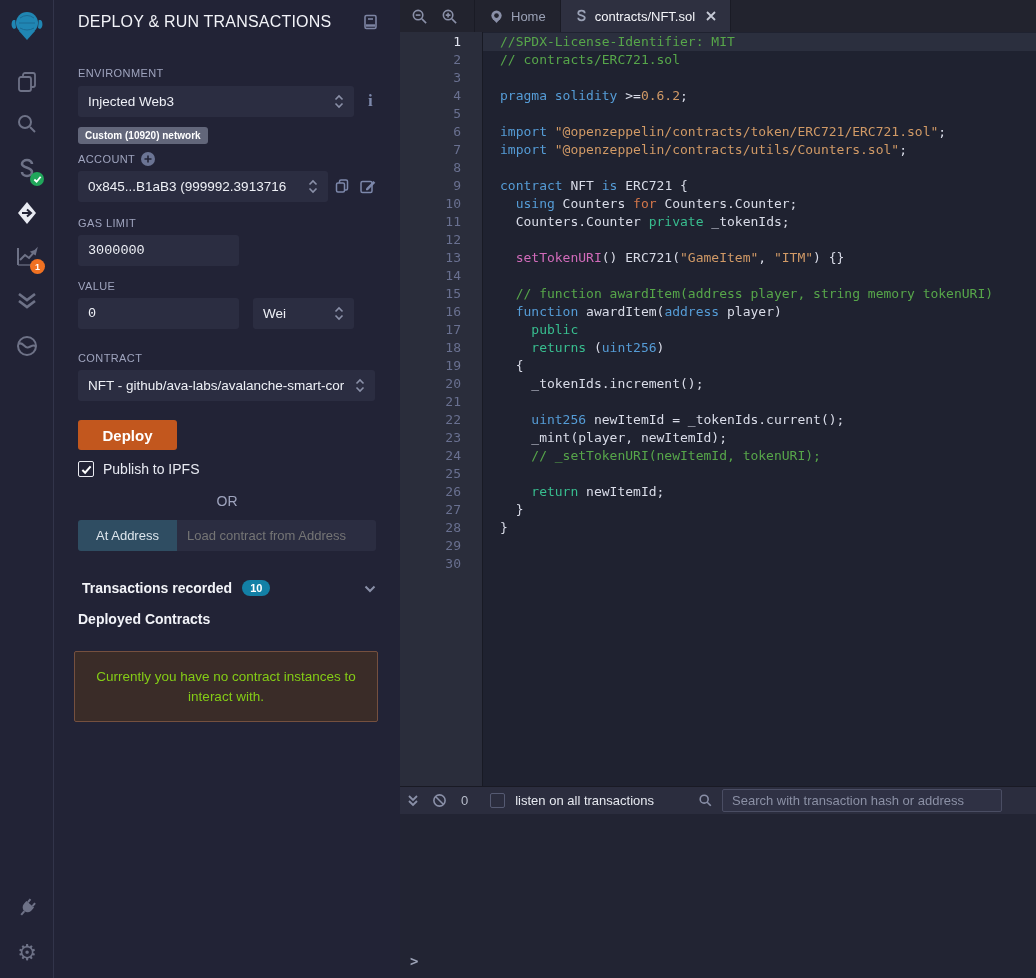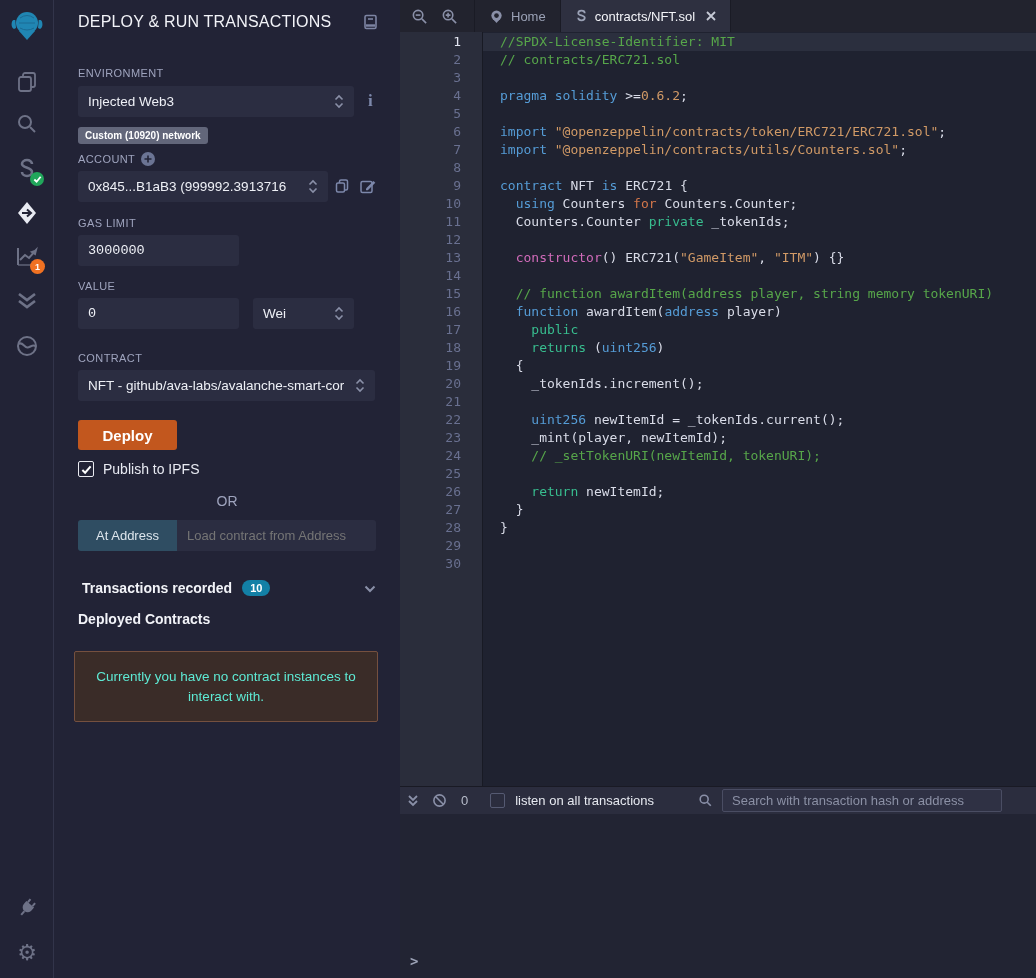--- a/index.html
+++ b/index.html
@@ -51,21 +51,21 @@
     color:#eef0f6; padding:0 10px; font-size:13px; font-family:"Liberation Sans", sans-serif; }
   .tx-row { position:absolute; left:27px; top:579px; width:294px; display:flex; align-items:center; }
   .tx-row .tx-label { color:#f2f3f8; font-size:14px; font-weight:bold; }
   .tx-badge { margin-left:10px; background:#1380a6; color:#fff; font-size:11px; font-weight:bold;
     border-radius:9px; padding:2px 8px; }
   .tx-chevron { margin-left:auto; color:#8a90a8; }
   .deployed-label { position:absolute; left:23px; top:611px; color:#f2f3f8; font-size:14px;
     font-weight:bold; }
   .alert { position:absolute; left:19px; top:651px; width:304px; background:#3a2c28;
     border:1px solid #75503f; border-radius:2px; padding:15px 16px; text-align:center;
-    color:#5eead4; font-size:13.5px; line-height:1.45; }
+    color:#84cc16; font-size:13.5px; line-height:1.45; }
 
   
   .main { position:absolute; left:400px; top:0; width:636px; height:978px; background:#1f2230; }
   .tabbar { position:absolute; left:0; top:0; width:636px; height:32px; background:#22232e;
     display:flex; align-items:stretch; }
   .zoom-btn { width:30px; display:flex; align-items:center; justify-content:center;
     color:#8a90a8; cursor:pointer; }
   .tab { display:flex; align-items:center; gap:7px; padding:0 14px; font-size:13px;
     color:#9aa1b5; cursor:pointer; border-right:1px solid #1a1b25; }
   .tab.first { margin-left:10px; border-left:1px solid #1a1b25; }
@@ -364,21 +364,21 @@
           <div class="code-line"></div>
           <div class="code-line"><span class="tok-k">pragma solidity</span><span class="tok-w"> &gt;=</span><span class="tok-n">0.6.2</span><span class="tok-w">;</span></div>
           <div class="code-line"></div>
           <div class="code-line"><span class="tok-k">import</span><span class="tok-w"> </span><span class="tok-s">"@openzeppelin/contracts/token/ERC721/ERC721.sol"</span><span class="tok-w">;</span></div>
           <div class="code-line"><span class="tok-k">import</span><span class="tok-w"> </span><span class="tok-s">"@openzeppelin/contracts/utils/Counters.sol"</span><span class="tok-w">;</span></div>
           <div class="code-line"></div>
           <div class="code-line"><span class="tok-k">contract</span><span class="tok-w"> NFT </span><span class="tok-k">is</span><span class="tok-w"> ERC721 {</span></div>
           <div class="code-line"><span class="tok-w">  </span><span class="tok-k">using</span><span class="tok-w"> Counters </span><span class="tok-o">for</span><span class="tok-w"> Counters.Counter;</span></div>
           <div class="code-line"><span class="tok-w">  Counters.Counter </span><span class="tok-t">private</span><span class="tok-w"> _tokenIds;</span></div>
           <div class="code-line"></div>
-          <div class="code-line"><span class="tok-w">  </span><span class="tok-p">constructor</span><span class="tok-w">() ERC721(</span><span class="tok-s">"GameItem"</span><span class="tok-w">, </span><span class="tok-s">"ITM"</span><span class="tok-w">) {}</span></div>
+          <div class="code-line"><span class="tok-w">  </span><span class="tok-p">setTokenURI</span><span class="tok-w">() ERC721(</span><span class="tok-s">"GameItem"</span><span class="tok-w">, </span><span class="tok-s">"ITM"</span><span class="tok-w">) {}</span></div>
           <div class="code-line"></div>
           <div class="code-line"><span class="tok-c">  // function awardItem(address player, string memory tokenURI)</span></div>
           <div class="code-line"><span class="tok-w">  </span><span class="tok-k">function</span><span class="tok-w"> awardItem(</span><span class="tok-k">address</span><span class="tok-w"> player)</span></div>
           <div class="code-line"><span class="tok-w">    </span><span class="tok-t">public</span></div>
           <div class="code-line"><span class="tok-w">    </span><span class="tok-t">returns</span><span class="tok-w"> (</span><span class="tok-k">uint256</span><span class="tok-w">)</span></div>
           <div class="code-line"><span class="tok-w">  {</span></div>
           <div class="code-line"><span class="tok-w">    _tokenIds.increment();</span></div>
           <div class="code-line"></div>
           <div class="code-line"><span class="tok-w">    </span><span class="tok-k">uint256</span><span class="tok-w"> newItemId = _tokenIds.current();</span></div>
           <div class="code-line"><span class="tok-w">    _mint(player, newItemId);</span></div>

